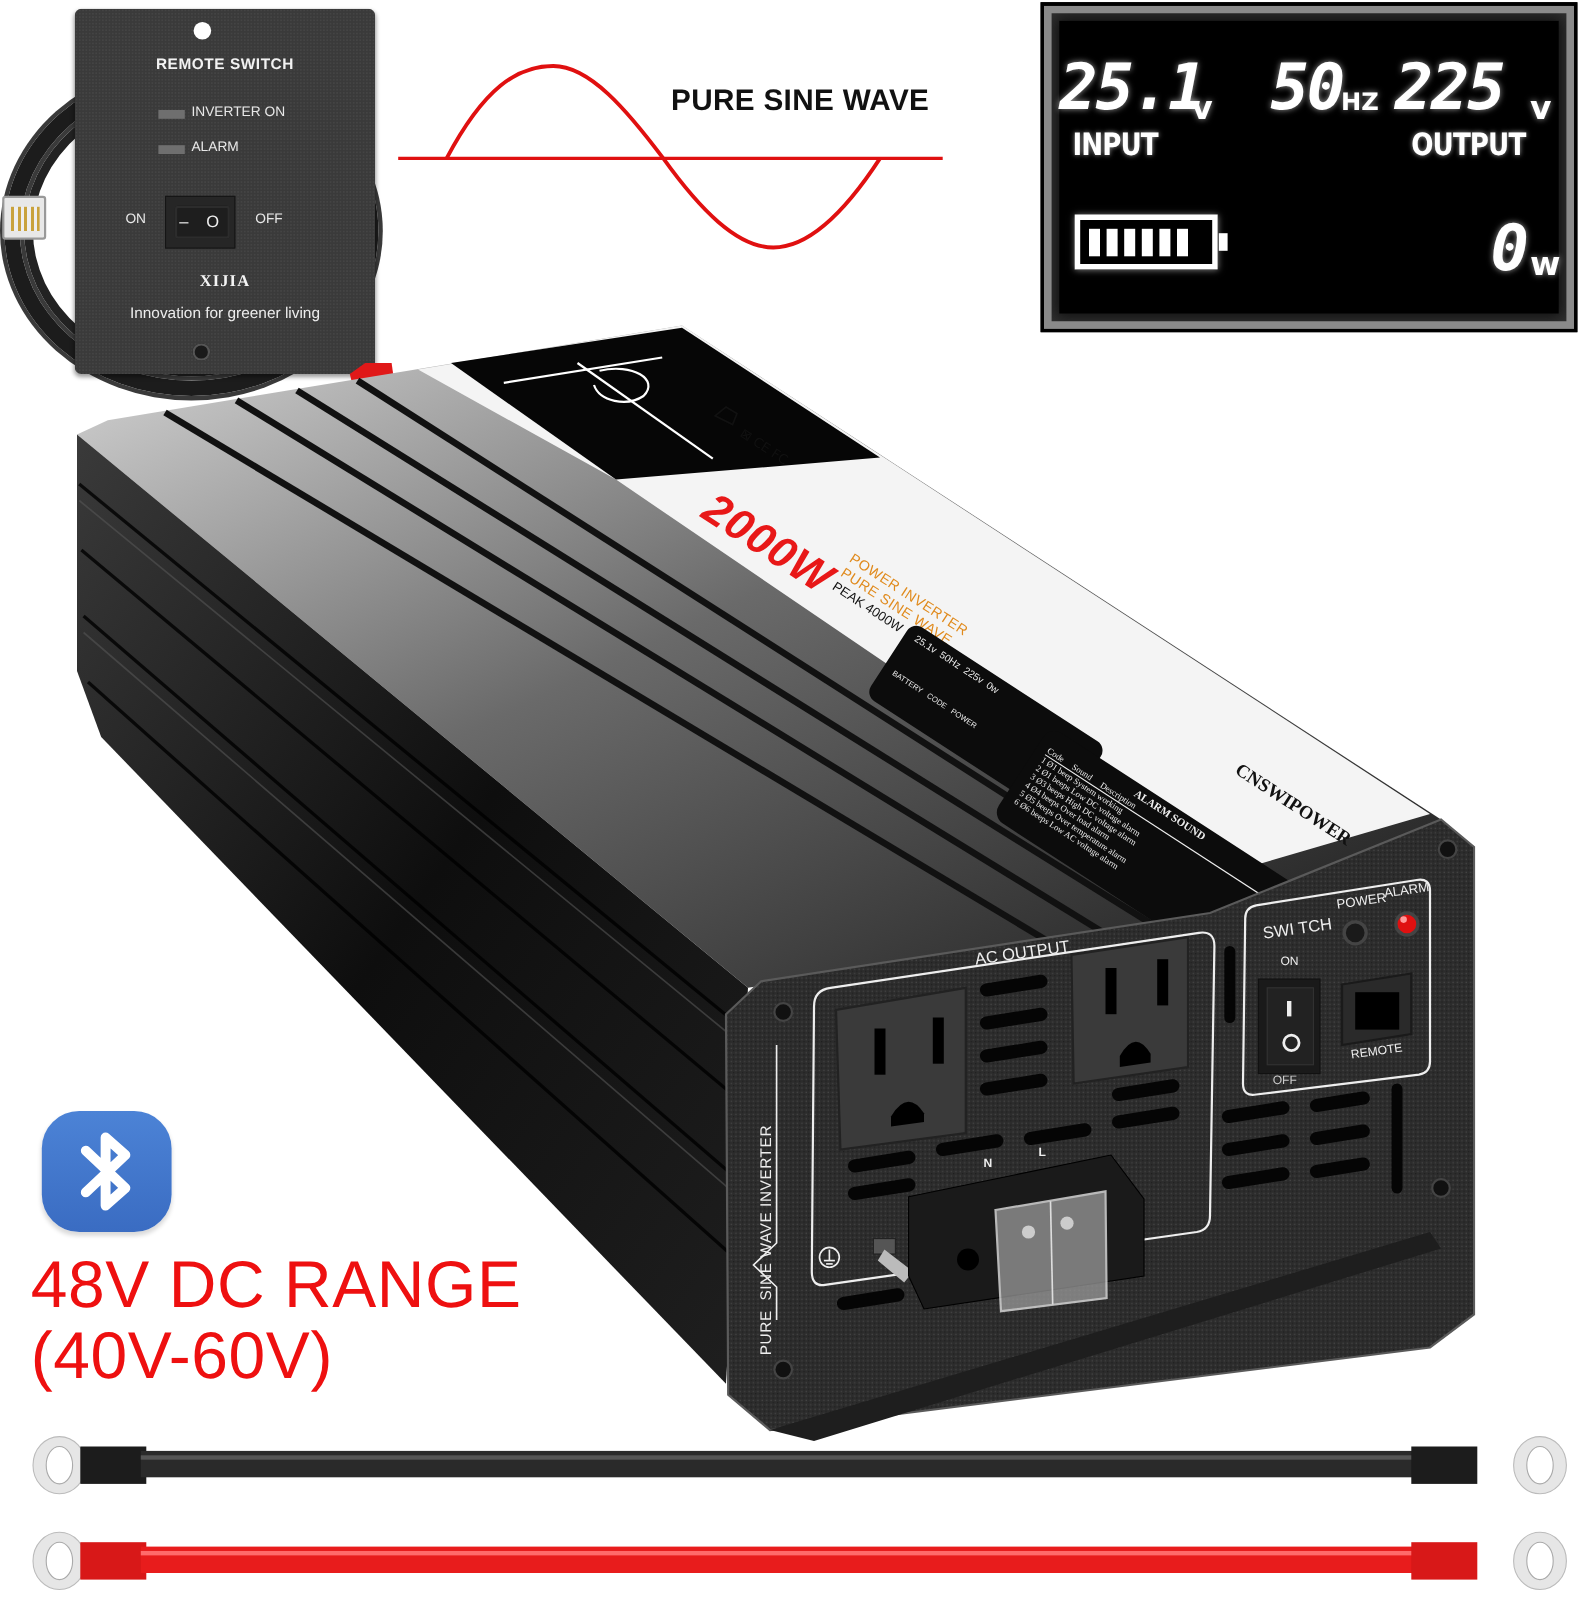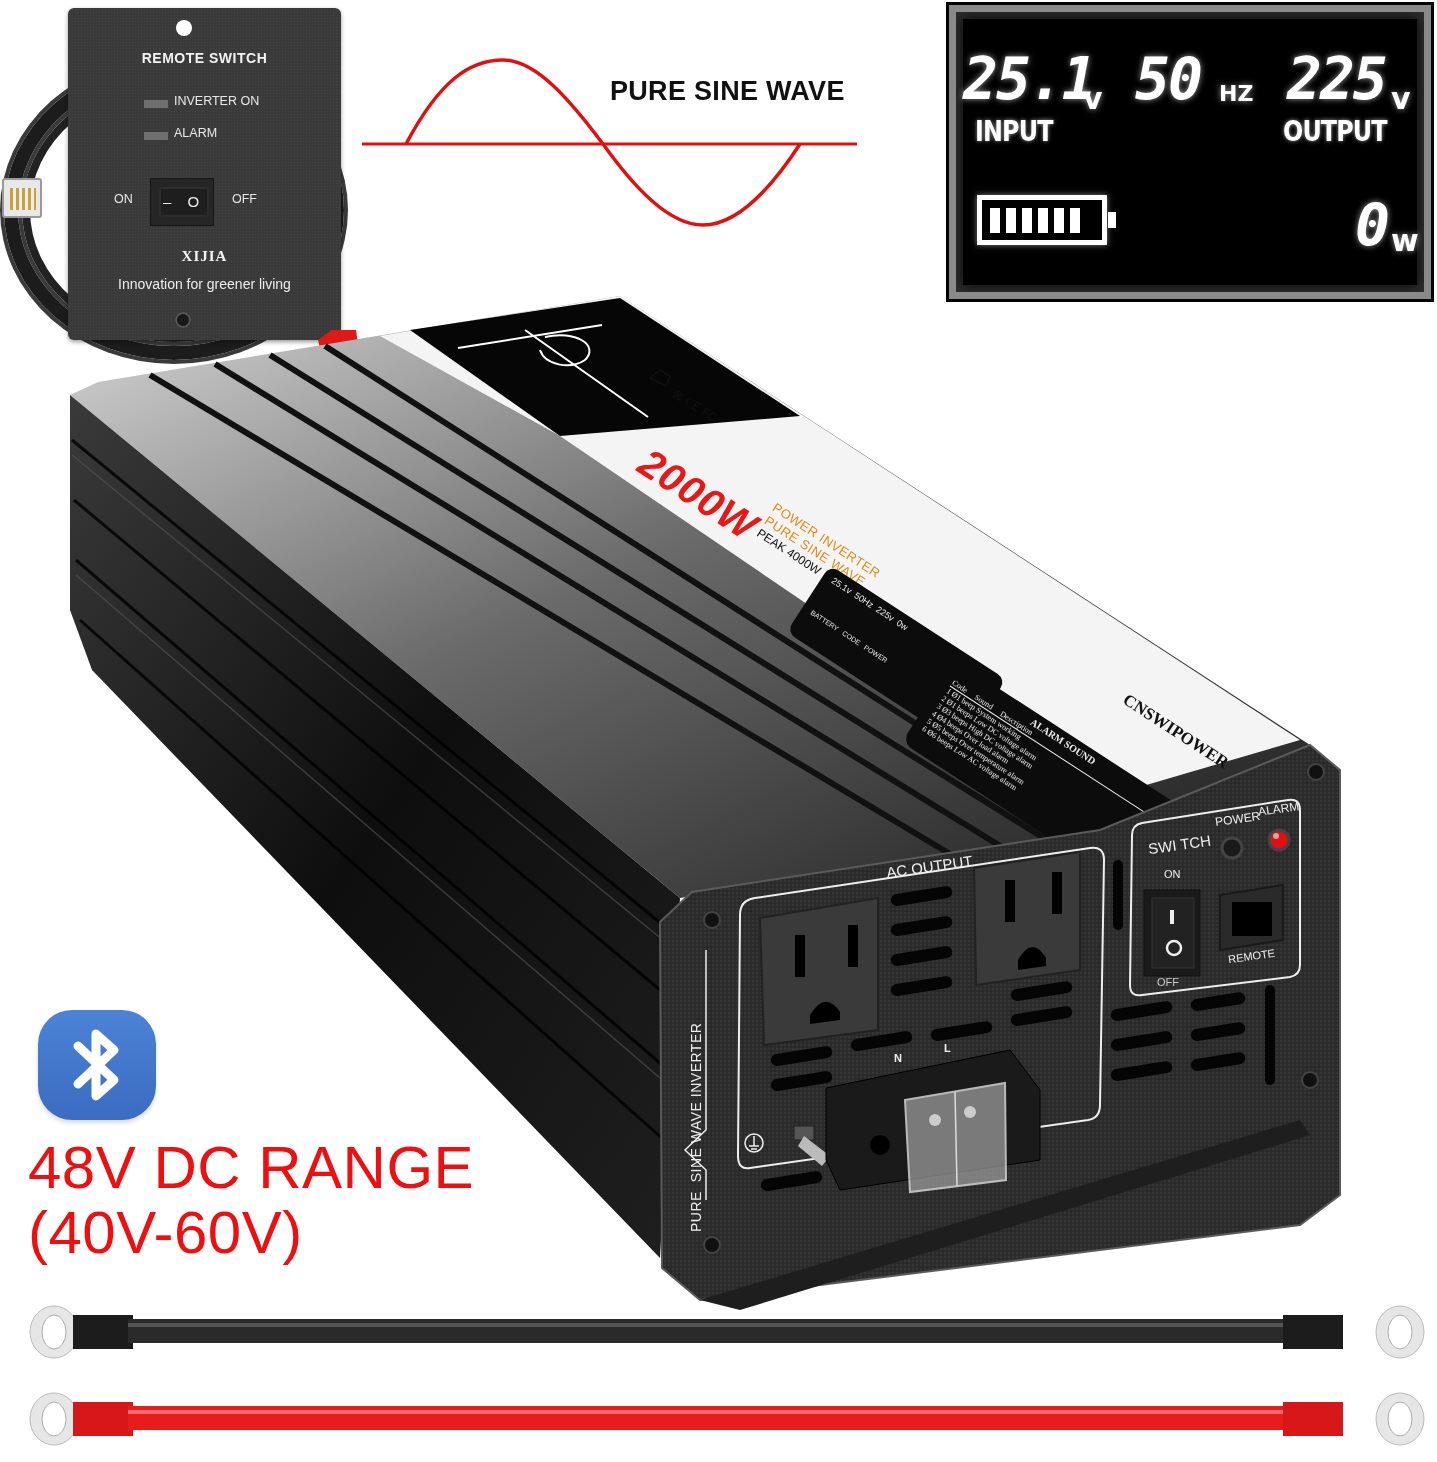--- a/index.html
+++ b/index.html
@@ -78,24 +78,24 @@
   <path d="M66 104 C 100 40, 130 20, 163 20 C 196 20, 230 60, 263 104 C 296 150, 330 185, 363 185 C 396 185, 430 150, 460 104" fill="none" stroke="#e01010" stroke-width="3.5"></path>
 </svg>
 <div class="sine-label">PURE SINE WAVE</div>
 
 <div class="lcd-frame">
   <div class="lcd-inner">
     <div class="seg seg-big" style="left:0px;top:26px">25.1</div>
     <div class="seg seg-unit" style="left:120px;top:62px">v</div>
     <div class="lcd-lbl" style="left:12px;top:96px">INPUT</div>
 
-    <div class="seg seg-big" style="left:172px;top:26px">50</div>
+    <div class="seg seg-big" style="left:192px;top:26px">50</div>
     <div class="seg seg-unit" style="left:256px;top:62px;font-size:22px">HZ</div>
 
-    <div class="seg seg-big" style="left:324px;top:26px">225</div>
+    <div class="seg seg-big" style="left:305px;top:26px">225</div>
     <div class="seg seg-unit" style="left:428px;top:62px">v</div>
     <div class="lcd-lbl" style="left:320px;top:96px">OUTPUT</div>
 
     <div class="lcd-batt">
       <div class="lcd-bar" style="left:8px"></div>
       <div class="lcd-bar" style="left:24px"></div>
       <div class="lcd-bar" style="left:40px"></div>
       <div class="lcd-bar" style="left:56px"></div>
       <div class="lcd-bar" style="left:72px"></div>
       <div class="lcd-bar" style="left:88px"></div>

